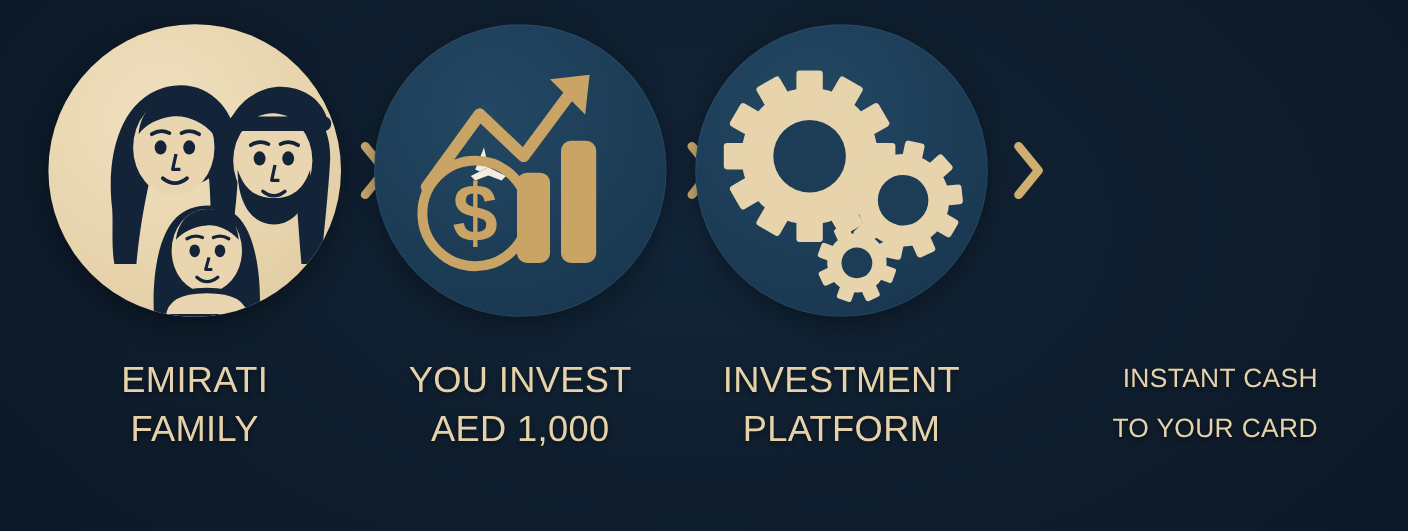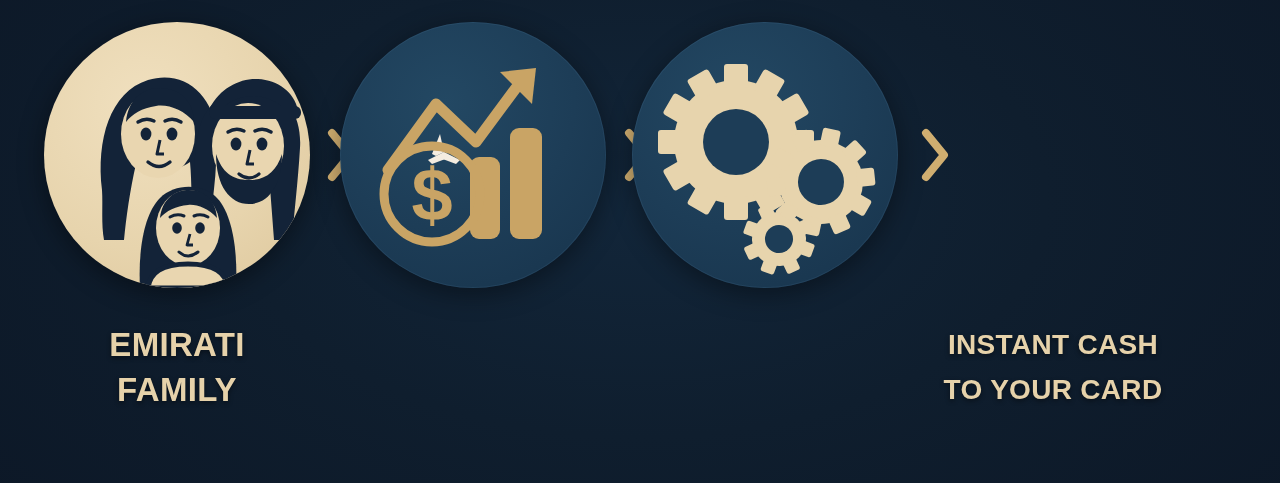--- a/index.html
+++ b/index.html
@@ -67,28 +67,28 @@
 
   
   .label {
     position: absolute;
     top: 322px;
     left: 0;
     width: 290px;
     text-align: center;
     color: #e6d2aa;
     font-family: "Liberation Sans", sans-serif;
-    font-weight: bold;
+    font-weight: normal;
     font-size: 33px;
     line-height: 45px;
     letter-spacing: 0.3px;
     text-shadow: 0 2px 5px rgba(0,0,0,0.45);
     white-space: pre-line;
   }
-  .label-wide { font-size: 28px; }
+  .label-wide { font-size: 24px; text-align: right; }
 
   
   .chevron {
     position: absolute;
     top: 128px;
     width: 30px;
     height: 54px;
   }
   .chev-1 { left: 326px; }
   .chev-2 { left: 623px; }
@@ -194,20 +194,22 @@
           <path d="M104 130 L88 138 L92 142 L108 136 Z"></path>
         </g>
 
         <rect x="130" y="135" width="30" height="82" rx="9" fill="#c9a465"></rect>
         <rect x="170" y="106" width="32" height="111" rx="9" fill="#c9a465"></rect>
 
         <circle cx="92" cy="172" r="48" fill="none" stroke="#c9a465" stroke-width="9"></circle>
         <text x="92" y="172" text-anchor="middle" dominant-baseline="central" font-family="Liberation Sans, sans-serif" font-size="74" font-weight="bold" fill="#c9a465">$</text>
       </svg>
     </div>
+    <div class="label">YOU INVEST
+AED 1,000</div>
   </div>
 
   <div class="chevron chev-2">
     <svg viewBox="0 0 30 54">
       <path d="M6 5 L24 27 L6 49" fill="none" stroke="#d0ae70" stroke-width="8" stroke-linecap="round" stroke-linejoin="round"></path>
     </svg>
   </div>
 
   <div class="step step-3">
     <div class="circle-wrap">
@@ -317,20 +319,22 @@
                 </g>
               <g transform="rotate(315)">
                   <rect x="-7" y="-36" width="14" height="14" rx="2.5"></rect>
                 </g>
             </g>
             <circle r="14" fill="#1d3d57"></circle>
           </g>
         </g>
       </svg>
     </div>
+    <div class="label">INVESTMENT
+PLATFORM</div>
   </div>
 
   <div class="chevron chev-3">
     <svg viewBox="0 0 30 54">
       <path d="M6 5 L24 27 L6 49" fill="none" stroke="#d0ae70" stroke-width="8" stroke-linecap="round" stroke-linejoin="round"></path>
     </svg>
   </div>
 
   <div class="step step-4">
     <div class="label label-wide">INSTANT CASH

